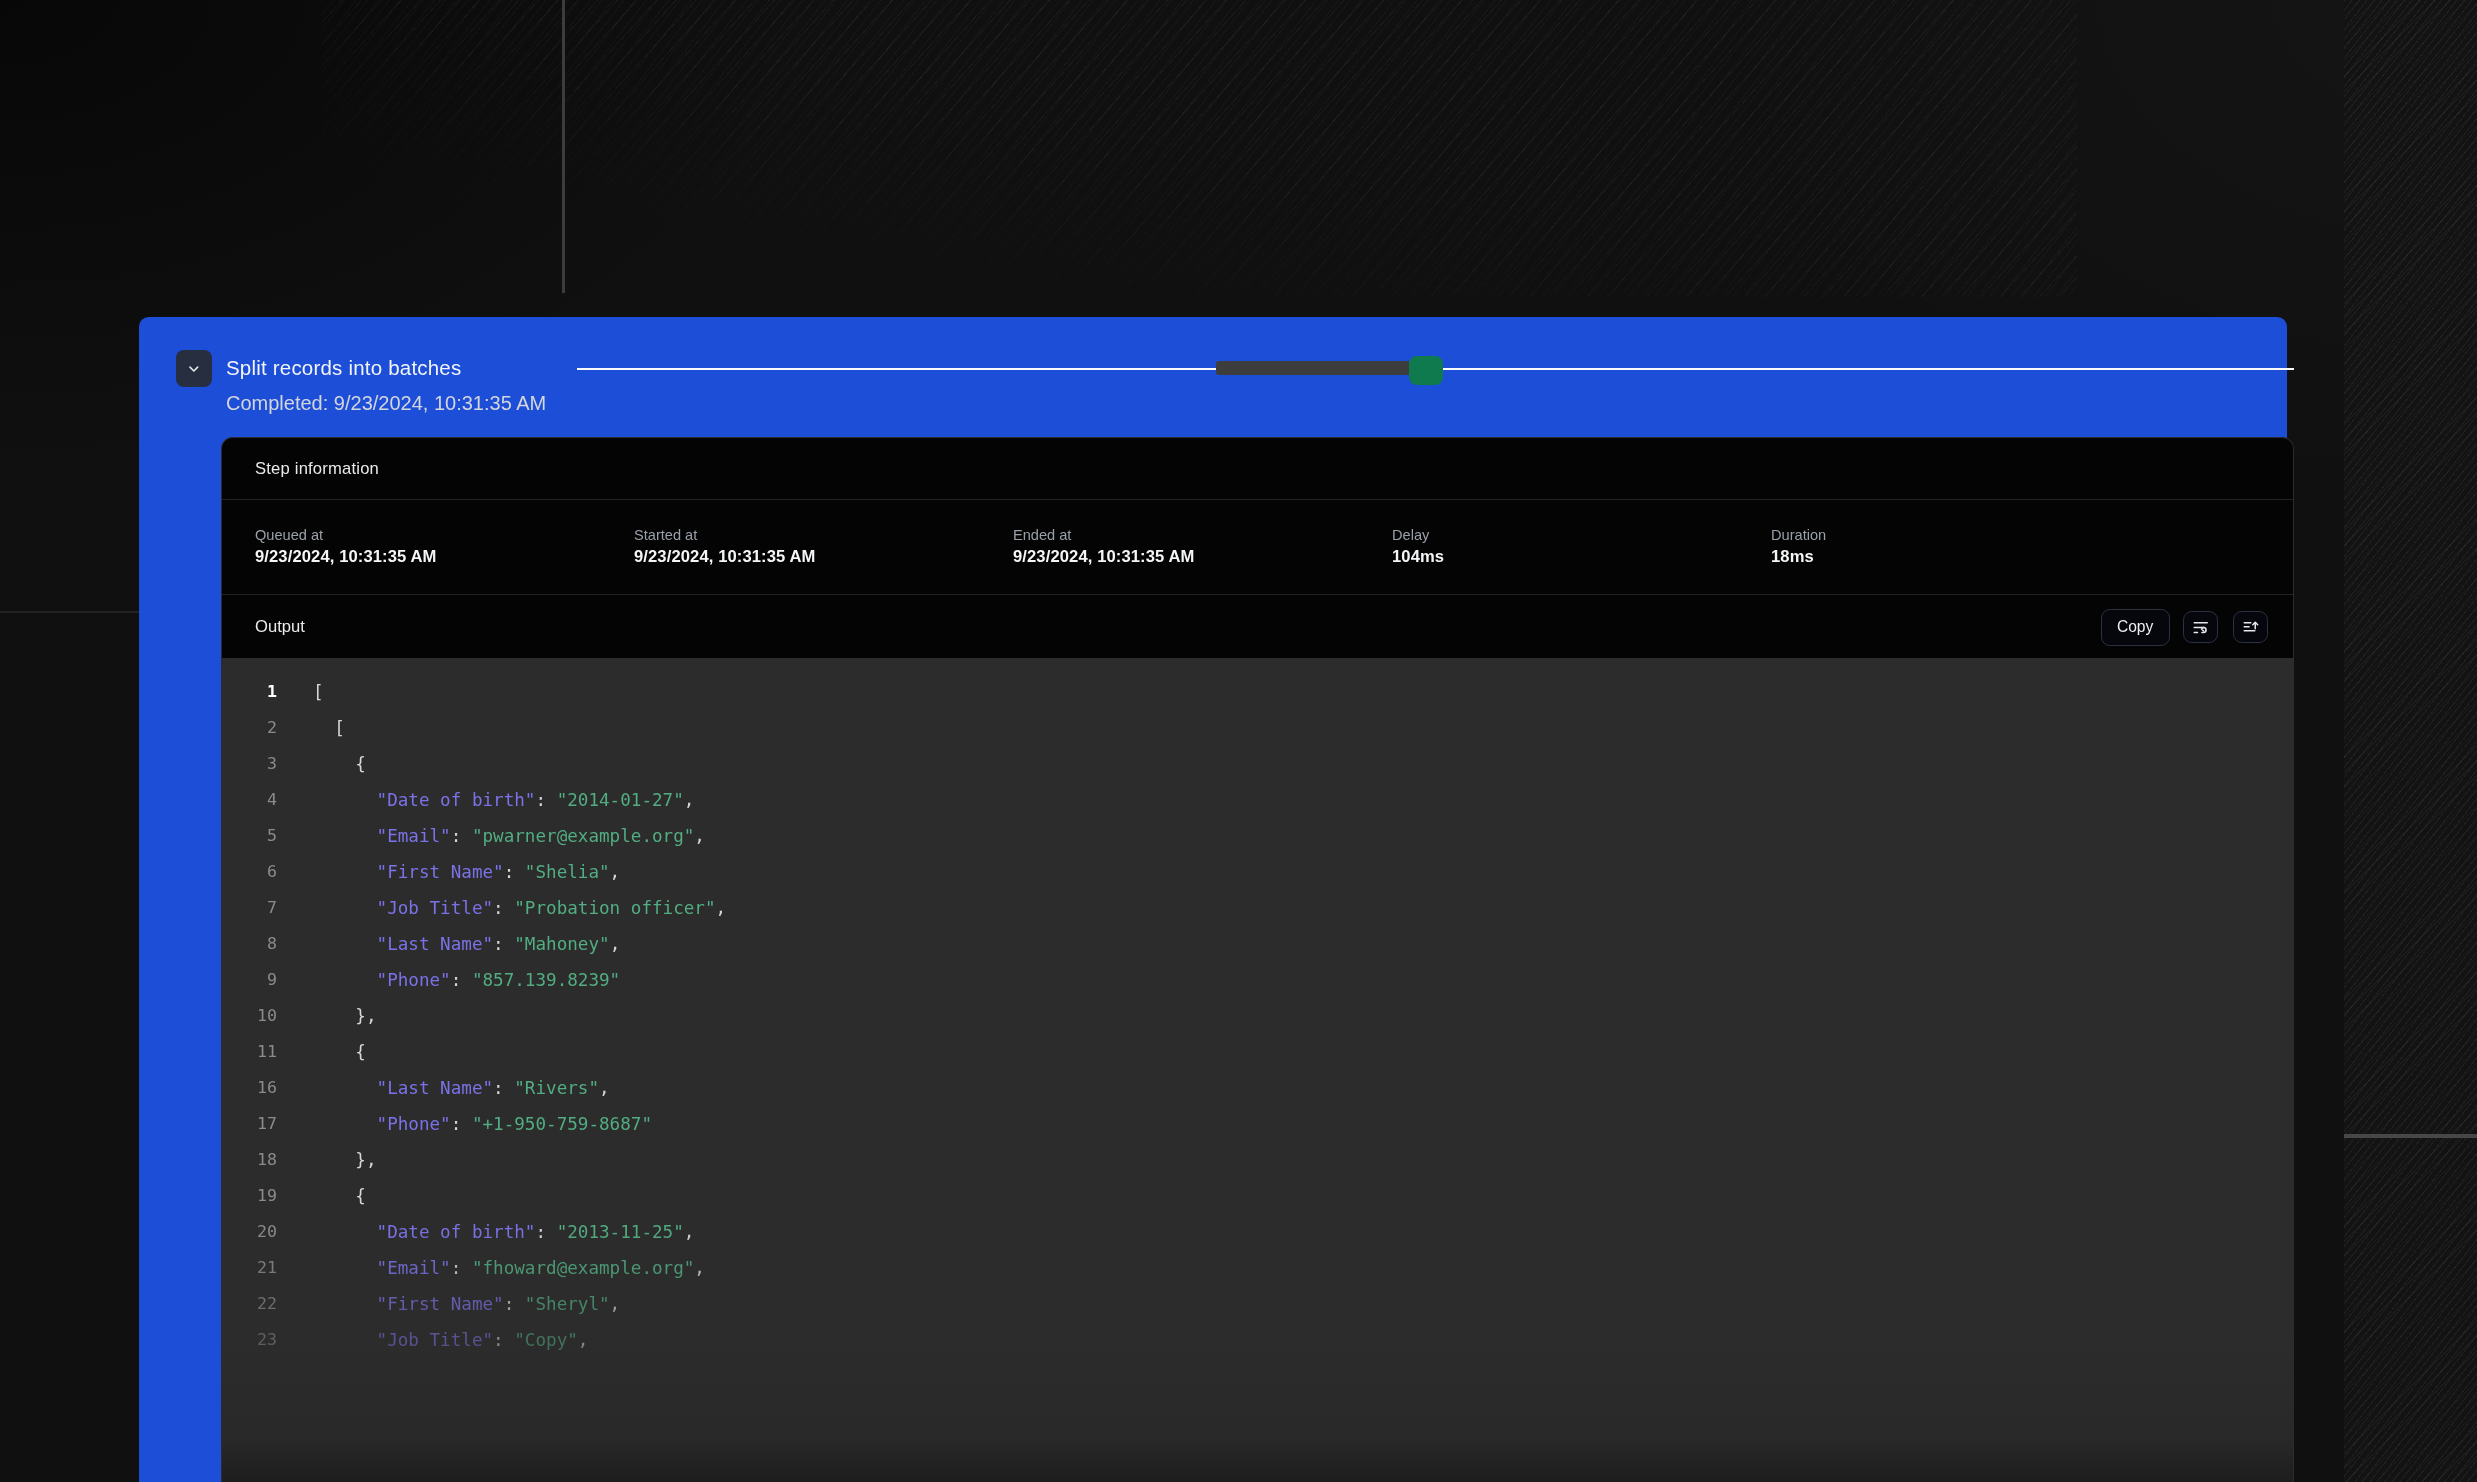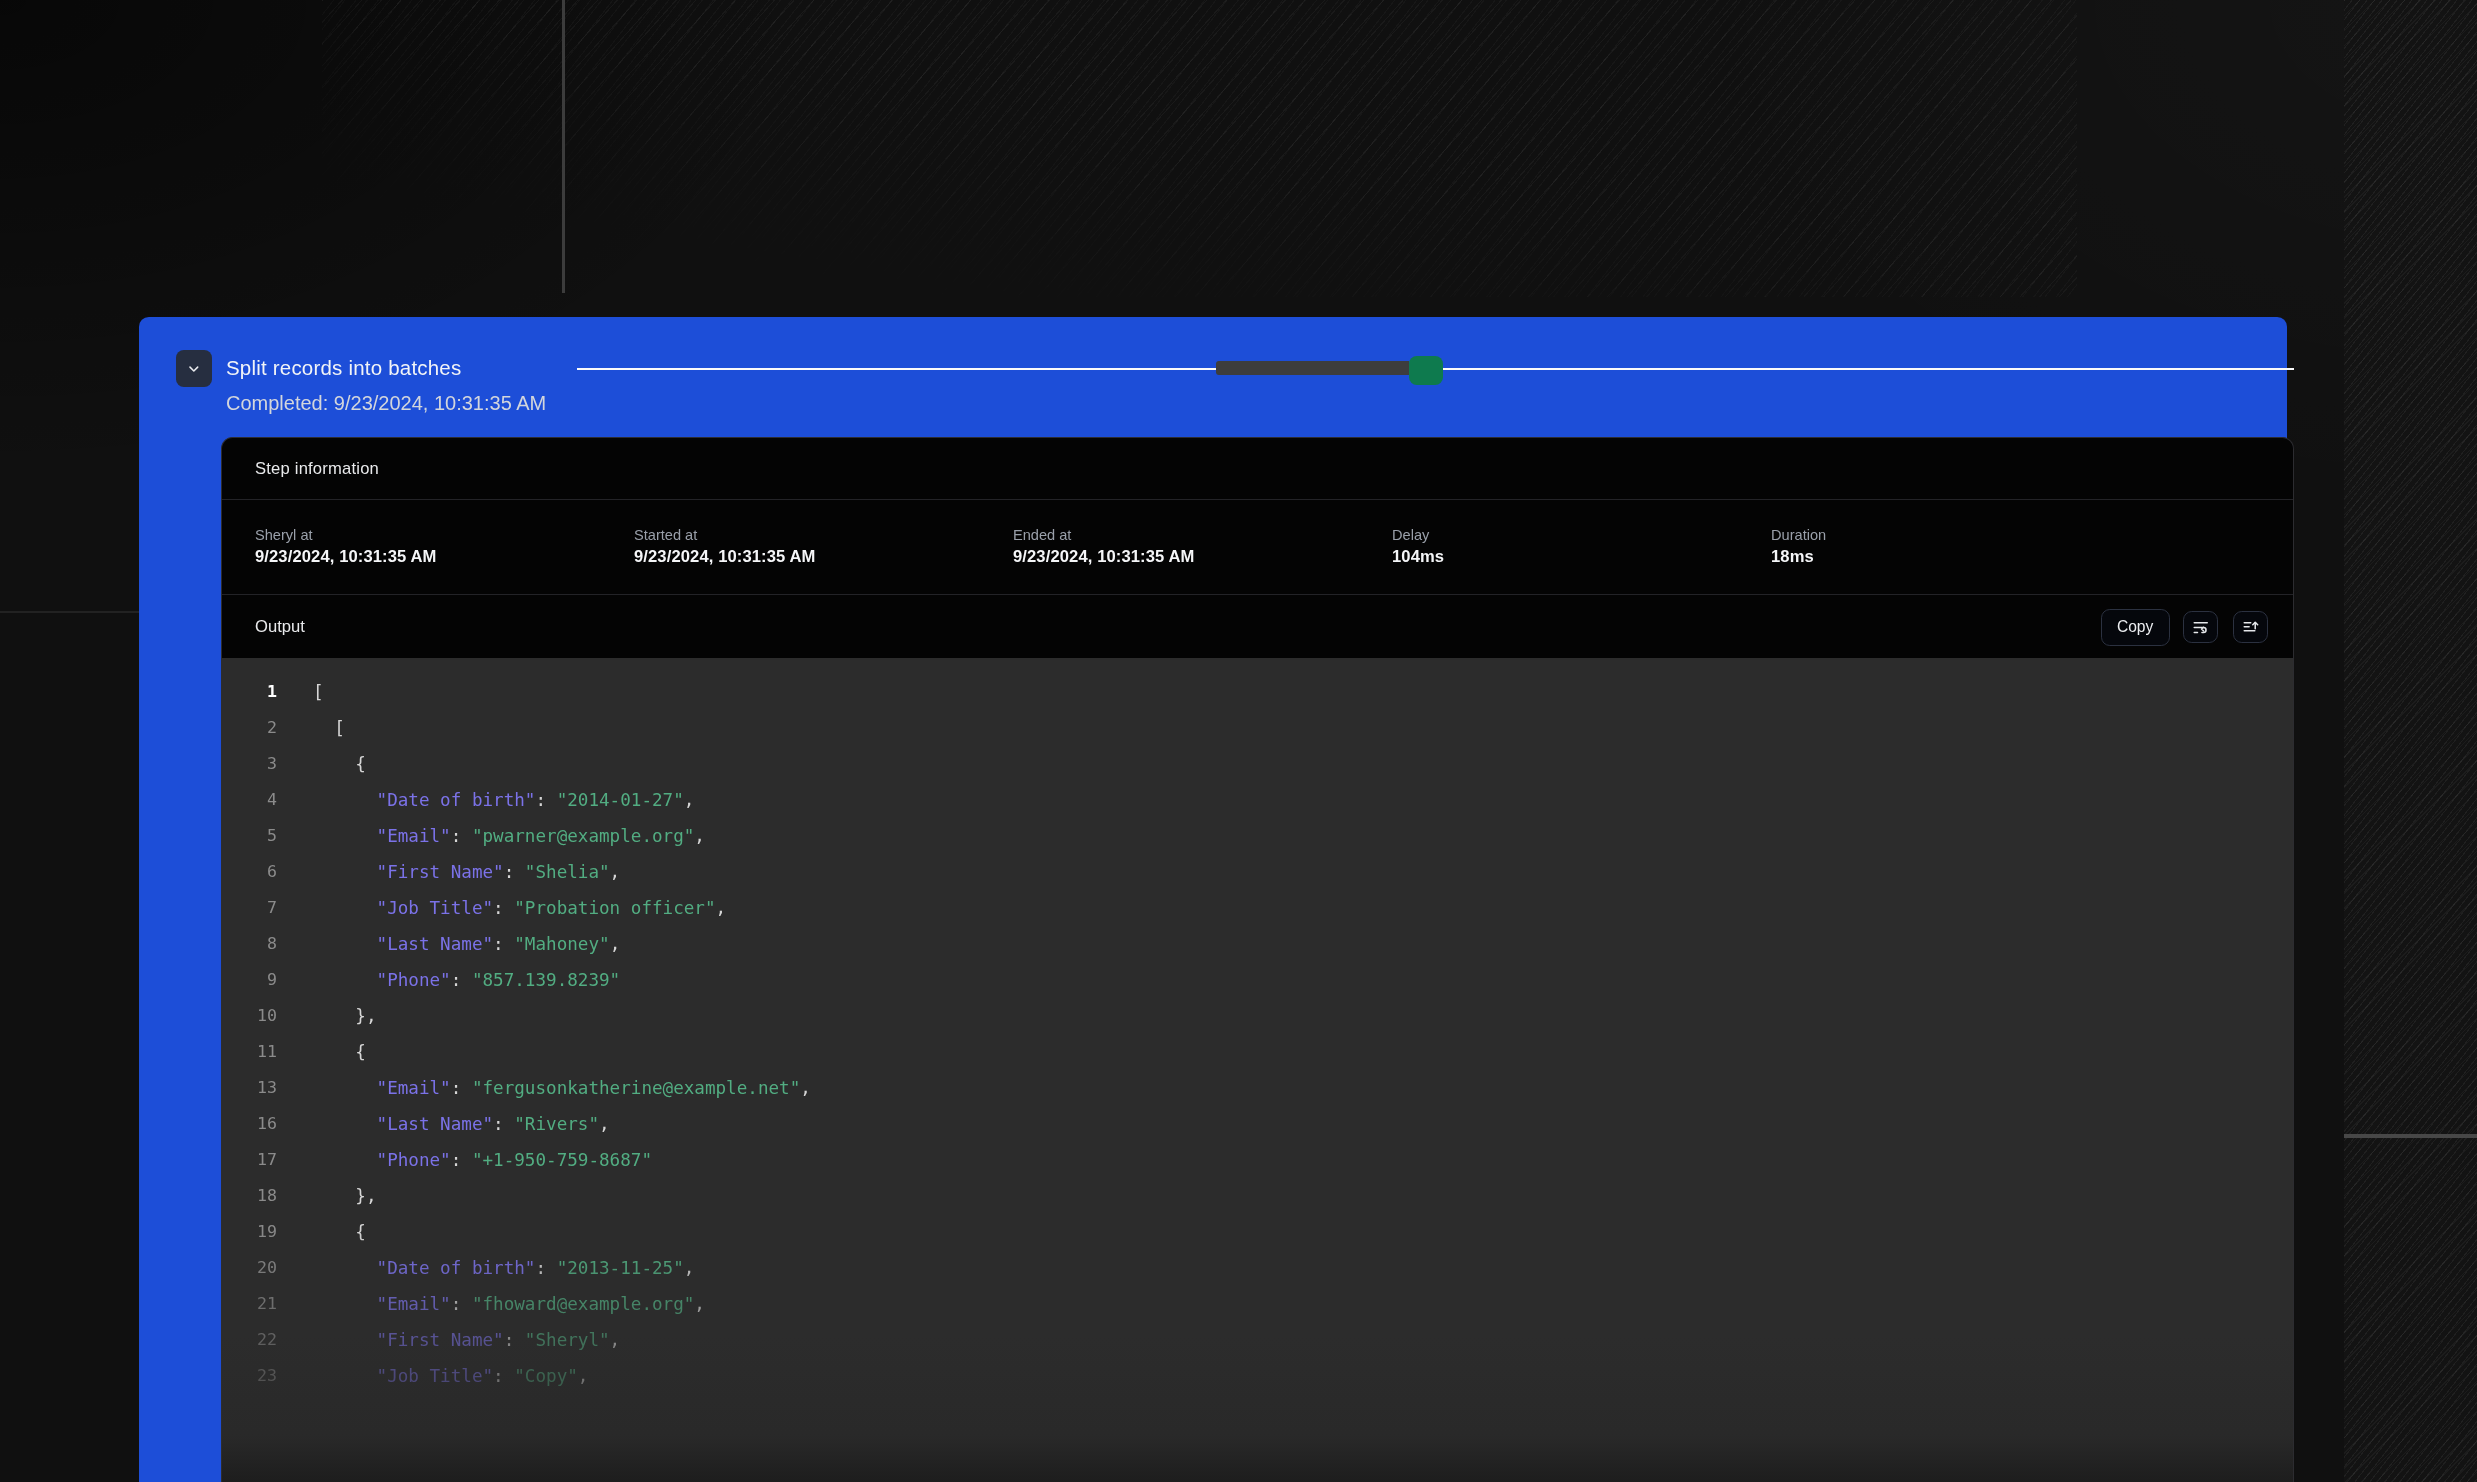--- a/index.html
+++ b/index.html
@@ -147,21 +147,21 @@
   <div class="slider-track"></div>
   <div class="slider-buffer"></div>
   <div class="slider-handle"></div>
 
   <div class="card">
 
     <div class="card-section-title">Step information</div>
 
     <div class="info-row">
       <div class="info-col">
-        <span class="info-label">Sheryl at</span>
+        <span class="info-label">Queued at</span>
         <span class="info-value">9/23/2024, 10:31:35 AM</span>
       </div>
       <div class="info-col">
         <span class="info-label">Started at</span>
         <span class="info-value">9/23/2024, 10:31:35 AM</span>
       </div>
       <div class="info-col">
         <span class="info-label">Ended at</span>
         <span class="info-value">9/23/2024, 10:31:35 AM</span>
       </div>
@@ -245,24 +245,20 @@
           </div>
           <div class="code-line">
             <span class="ln">10</span>
             <span class="code-text"><span>    },</span></span>
           </div>
           <div class="code-line">
             <span class="ln">11</span>
             <span class="code-text"><span>    {</span></span>
           </div>
           <div class="code-line">
-            <span class="ln">13</span>
-            <span class="code-text"><span>      </span><span class="tok-key">"Email"</span><span>:</span><span> </span><span class="tok-str">"fergusonkatherine@example.net"</span><span>,</span></span>
-          </div>
-          <div class="code-line">
             <span class="ln">16</span>
             <span class="code-text"><span>      </span><span class="tok-key">"Last Name"</span><span>:</span><span> </span><span class="tok-str">"Rivers"</span><span>,</span></span>
           </div>
           <div class="code-line">
             <span class="ln">17</span>
             <span class="code-text"><span>      </span><span class="tok-key">"Phone"</span><span>:</span><span> </span><span class="tok-str">"+1-950-759-8687"</span></span>
           </div>
           <div class="code-line">
             <span class="ln">18</span>
             <span class="code-text"><span>    },</span></span>

